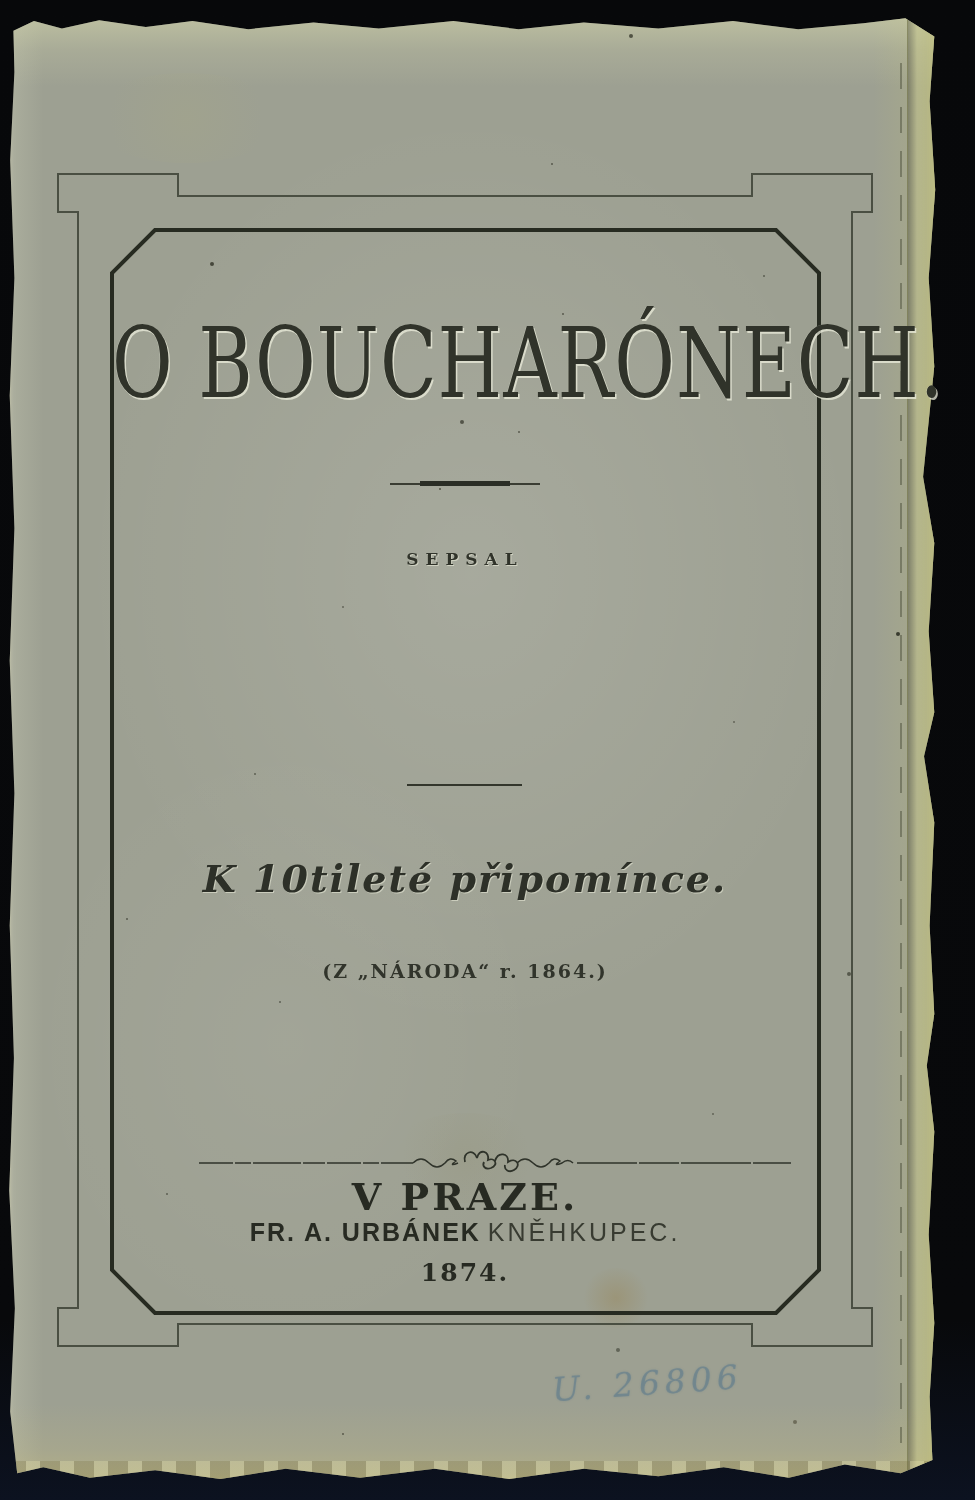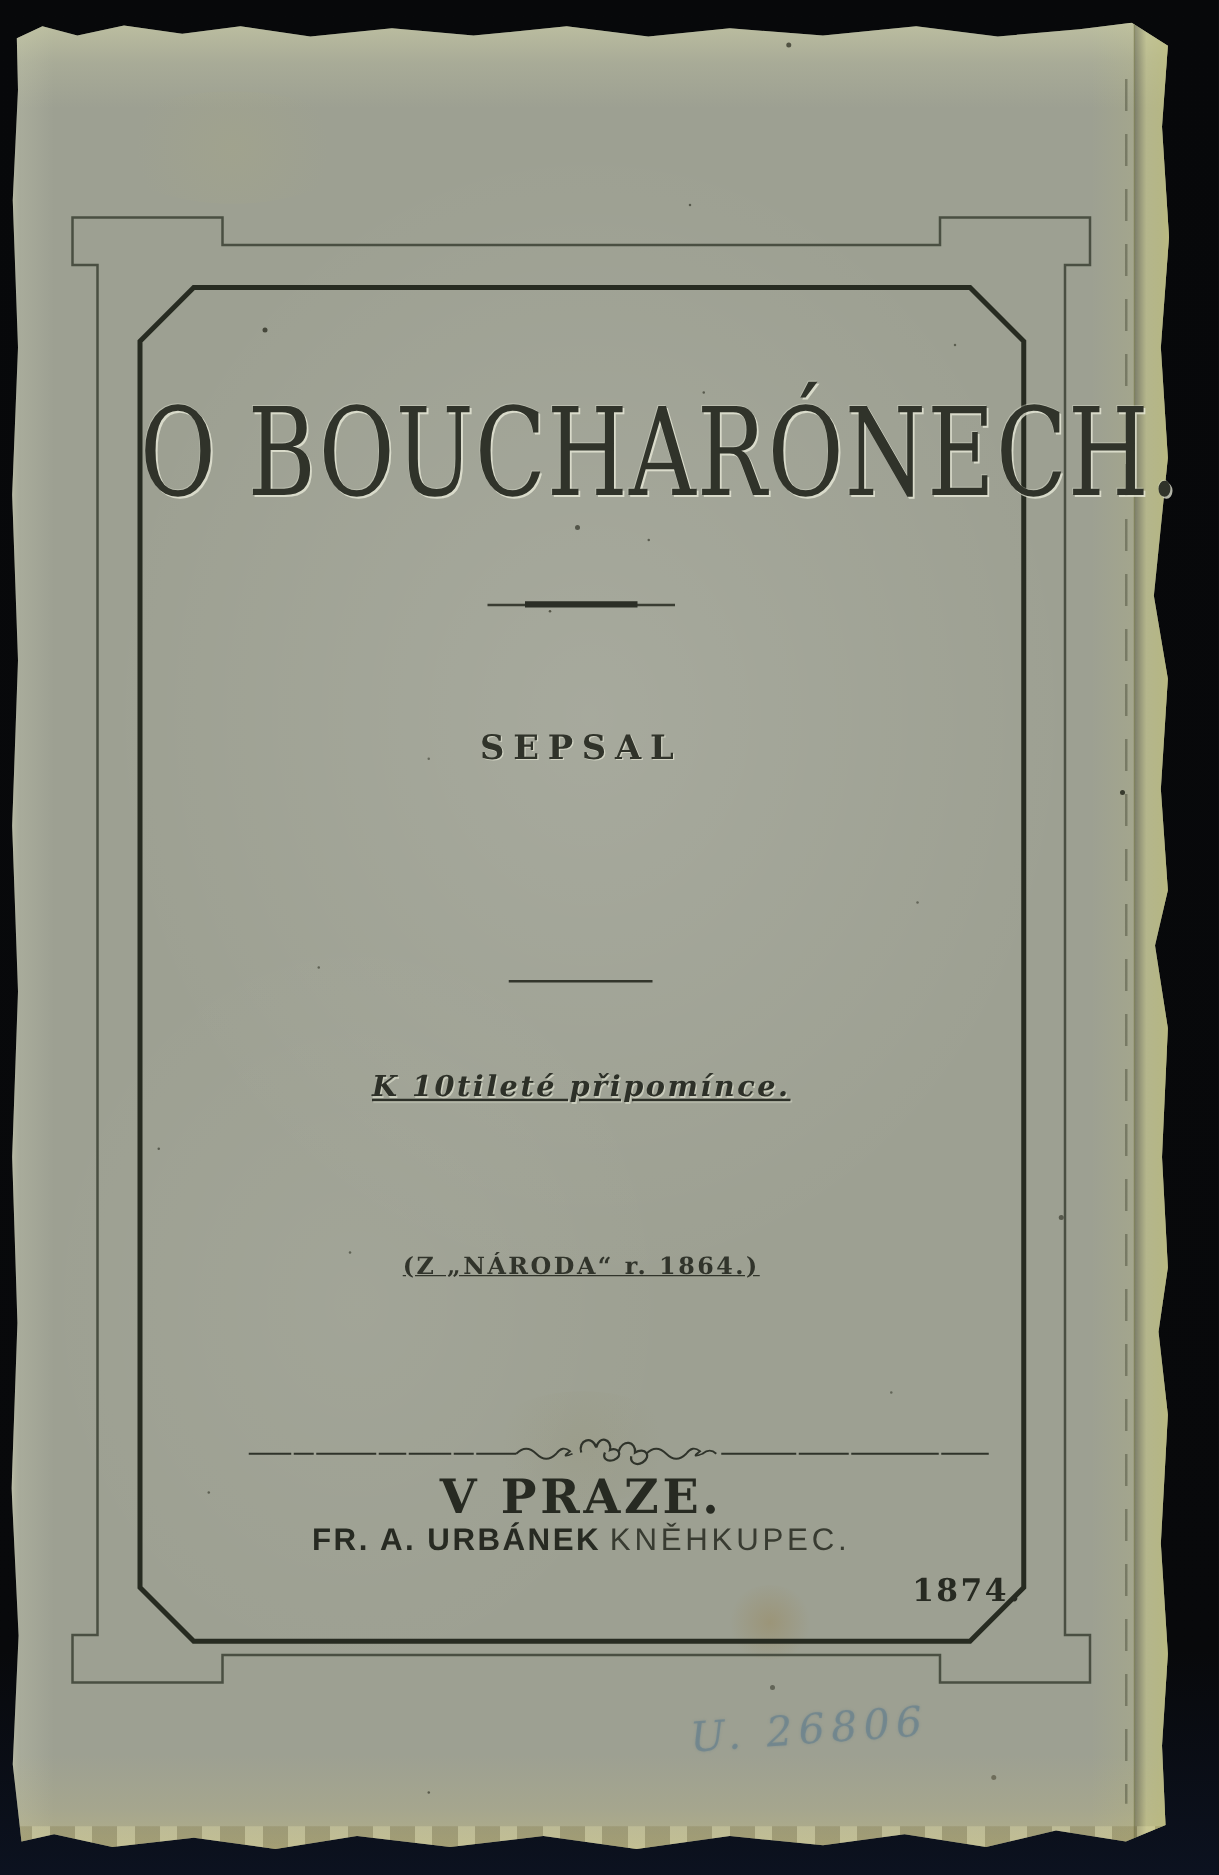--- a/index.html
+++ b/index.html
@@ -78,32 +78,32 @@
   .frame-svg{position:absolute; left:0; top:0;}
   
   .tblock{position:absolute; left:112px; width:706px; text-align:center; color:#2b2e25;}
   .title{
     top:314px; font-size:74px; line-height:1; letter-spacing:1px; font-weight:400;
     transform:scaleY(1.32); transform-origin:50% 0;
     color:#30332a;
     text-shadow:1.5px 1.5px 0 rgba(236,238,220,.75), -0.5px -0.5px 0 rgba(236,238,220,.35);
     white-space:nowrap;
   }
-  .byline{top:583px; font-size:27px; letter-spacing:7px; font-weight:600; color:#30332a;
+  .byline{top:549px; font-size:17px; letter-spacing:7px; font-weight:600; color:#30332a;
     text-shadow:1px 1px 0 rgba(236,238,220,.6);}
   .author{top:646px; font-size:46px; letter-spacing:7px; font-weight:400; color:#2d3027;
     text-shadow:1.5px 1.5px 0 rgba(236,238,220,.7); white-space:nowrap;}
-  .subtitle{top:856px; font-size:23px; font-style:italic; font-weight:600; letter-spacing:2px;
-    color:#2d3028; text-shadow:1px 1px 0 rgba(236,238,220,.55);text-decoration:underline;}
-  .source-note{top:1002px; font-size:19px; font-weight:600; letter-spacing:2px; color:#31342b;text-decoration:underline;}
+  .subtitle{top:856px; font-size:38px; font-style:italic; font-weight:600; letter-spacing:2px;
+    color:#2d3028; text-shadow:1px 1px 0 rgba(236,238,220,.55);}
+  .source-note{top:960px; font-size:19px; font-weight:600; letter-spacing:2px; color:#31342b;}
   .place{top:1174px; font-size:38px; font-weight:700; letter-spacing:3px; color:#272a22;}
   .publisher{top:1218px; font-size:25px; color:#272a22; font-family:"Liberation Sans","DejaVu Sans",sans-serif;}
   .publisher .pub-name{font-weight:700; letter-spacing:2px;}
   .publisher .pub-role{font-weight:400; letter-spacing:3px; color:#383b31;}
-  .year{top:1258px; font-size:25px; font-weight:700; letter-spacing:2px; color:#272a22;text-align:right;}
+  .year{top:1258px; font-size:25px; font-weight:700; letter-spacing:2px; color:#272a22;}
   
   .rule1{position:absolute; left:390px; top:483px; width:150px; height:2px; background:#3a3d33;}
   .rule1::after{content:''; position:absolute; left:30px; top:-2px; width:90px; height:5px; background:#2b2e26;}
   .rule2{position:absolute; left:407px; top:784px; width:115px; height:2px; background:#33362c;}
   
   .handwritten{
     position:absolute; left:552px; top:1362px; width:240px;
     font-size:33px; font-style:italic; letter-spacing:5px;
     color:rgba(96,124,140,.55); transform:rotate(-4deg);
     text-shadow:0 0 2px rgba(96,124,140,.4);

